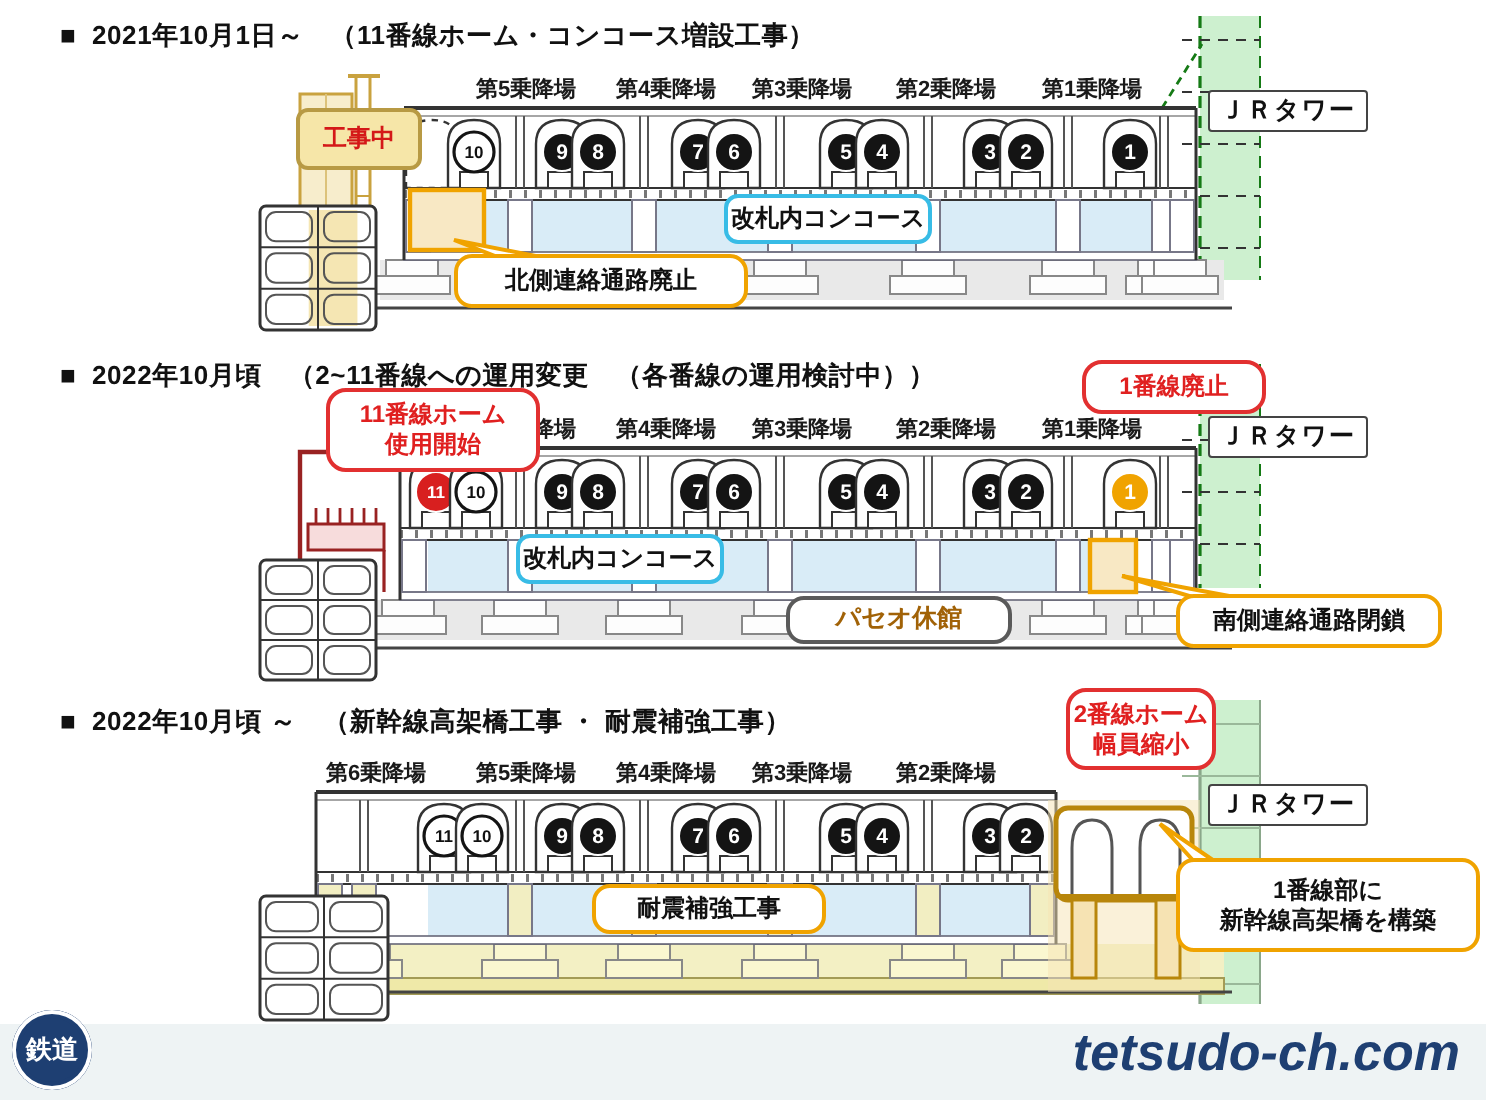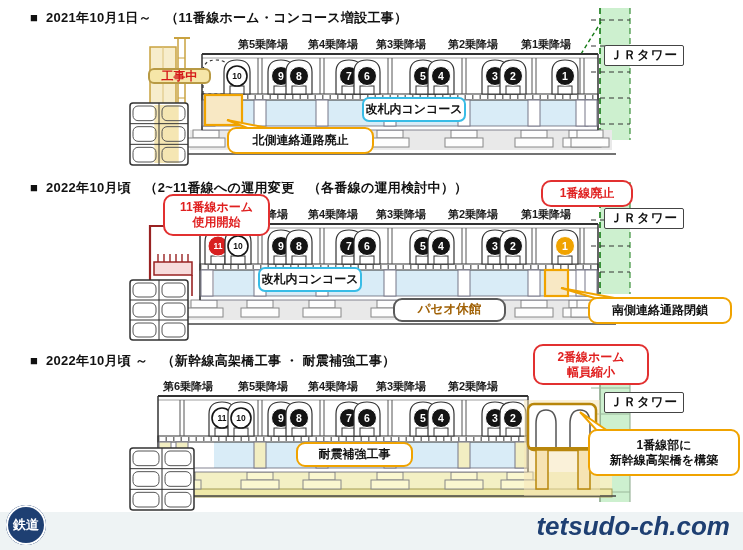--- a/index.html
+++ b/index.html
@@ -184,21 +184,21 @@
           <rect x="32" y="118.66666666666667" width="23" height="14.666666666666668" rx="5" fill="none" stroke="#555"></rect>
           <rect x="3" y="139.33333333333334" width="23" height="14.666666666666668" rx="5" fill="none" stroke="#555"></rect>
           <rect x="32" y="139.33333333333334" width="23" height="14.666666666666668" rx="5" fill="none" stroke="#555"></rect>
         </g>
         <text x="133" y="40" text-anchor="middle" font-size="11" font-weight="600" fill="#1a1a1a">第5乗降場</text>
         <text x="203" y="40" text-anchor="middle" font-size="11" font-weight="600" fill="#1a1a1a">第4乗降場</text>
         <text x="271" y="40" text-anchor="middle" font-size="11" font-weight="600" fill="#1a1a1a">第3乗降場</text>
         <text x="343" y="40" text-anchor="middle" font-size="11" font-weight="600" fill="#1a1a1a">第2乗降場</text>
         <text x="416" y="40" text-anchor="middle" font-size="11" font-weight="600" fill="#1a1a1a">第1乗降場</text>
       </svg>
-    <div class="co co-tan" style="left:18px;top:60px;width:63px;height:16px">工事中</div>
+    <div class="co co-tan" style="left:18px;top:46px;width:63px;height:31px">工事中</div>
     <div class="co co-orange" style="left:97px;top:119px;width:147px;height:27px">北側連絡通路廃止</div>
     <div class="co co-cyan" style="left:232px;top:89px;width:104px;height:25px">改札内コンコース</div>
     <div class="co co-tower" style="left:474px;top:37px;width:80px;height:21px">ＪＲタワー</div>
   </div>
 
   <div class="diagram" id="dg1" style="top:178px;height:168px">
     <svg width="613" height="168" viewBox="0 0 613 168">
         <g>
           <rect x="470" y="4" width="30" height="112" fill="#cdf0cf"></rect>
           <line x1="470" y1="4" x2="470" y2="116" stroke="#157a15" stroke-width="1.6" stroke-dasharray="6 4"></line>
@@ -351,21 +351,21 @@
         <text x="343" y="40" text-anchor="middle" font-size="11" font-weight="600" fill="#1a1a1a">第2乗降場</text>
         <text x="416" y="40" text-anchor="middle" font-size="11" font-weight="600" fill="#1a1a1a">第1乗降場</text>
       </svg>
     <div class="co co-red" style="left:-2px;top:16px;width:107px;height:42px">
       <span>11番線ホーム</span>
       <span>使用開始</span>
     </div>
     <div class="co co-red" style="left:376px;top:2px;width:92px;height:27px">1番線廃止</div>
     <div class="co co-cyan" style="left:128px;top:89px;width:104px;height:25px">改札内コンコース</div>
     <div class="co co-gray" style="left:263px;top:120px;width:113px;height:24px">パセオ休館</div>
-    <div class="co co-orange" style="left:458px;top:119px;width:144px;height:27px">南側連絡通路閉鎖</div>
+    <div class="co co-orange" style="left:458px;top:119px;width:133px;height:27px">南側連絡通路閉鎖</div>
     <div class="co co-tower" style="left:474px;top:30px;width:80px;height:21px">ＪＲタワー</div>
   </div>
 
   <div class="diagram" id="dg2" style="top:350px;height:178px">
     <svg width="613" height="178" viewBox="0 0 613 178">
         <g>
           <rect x="470" y="0" width="30" height="152" fill="#cdf0cf"></rect>
           <line x1="470" y1="0" x2="470" y2="152" stroke="#8aa78a" stroke-width="1.6" stroke-dasharray=""></line>
           <line x1="500" y1="0" x2="500" y2="152" stroke="#8aa78a" stroke-width="1" stroke-dasharray=""></line>
           <line x1="461" y1="12" x2="500" y2="12" stroke="#9ab89a" stroke-width="1" stroke-dasharray=""></line>
@@ -498,21 +498,21 @@
           <rect x="35" y="121.66666666666667" width="26" height="14.666666666666668" rx="5" fill="none" stroke="#555"></rect>
           <rect x="3" y="142.33333333333334" width="26" height="14.666666666666668" rx="5" fill="none" stroke="#555"></rect>
           <rect x="35" y="142.33333333333334" width="26" height="14.666666666666668" rx="5" fill="none" stroke="#555"></rect>
         </g>
         <text x="58" y="40" text-anchor="middle" font-size="11" font-weight="600" fill="#1a1a1a">第6乗降場</text>
         <text x="133" y="40" text-anchor="middle" font-size="11" font-weight="600" fill="#1a1a1a">第5乗降場</text>
         <text x="203" y="40" text-anchor="middle" font-size="11" font-weight="600" fill="#1a1a1a">第4乗降場</text>
         <text x="271" y="40" text-anchor="middle" font-size="11" font-weight="600" fill="#1a1a1a">第3乗降場</text>
         <text x="343" y="40" text-anchor="middle" font-size="11" font-weight="600" fill="#1a1a1a">第2乗降場</text>
       </svg>
-    <div class="co co-red" style="left:368px;top:-6px;width:116px;height:41px">
+    <div class="co co-red" style="left:368px;top:-6px;width:75px;height:41px">
       <span>2番線ホーム</span>
       <span>幅員縮小</span>
     </div>
     <div class="co co-orange" style="left:166px;top:92px;width:117px;height:25px">耐震補強工事</div>
     <div class="co co-orange" style="left:458px;top:79px;width:152px;height:47px">
       <span>1番線部に</span>
       <span>新幹線高架橋を構築</span>
     </div>
     <div class="co co-tower" style="left:474px;top:42px;width:80px;height:21px">ＪＲタワー</div>
   </div>

